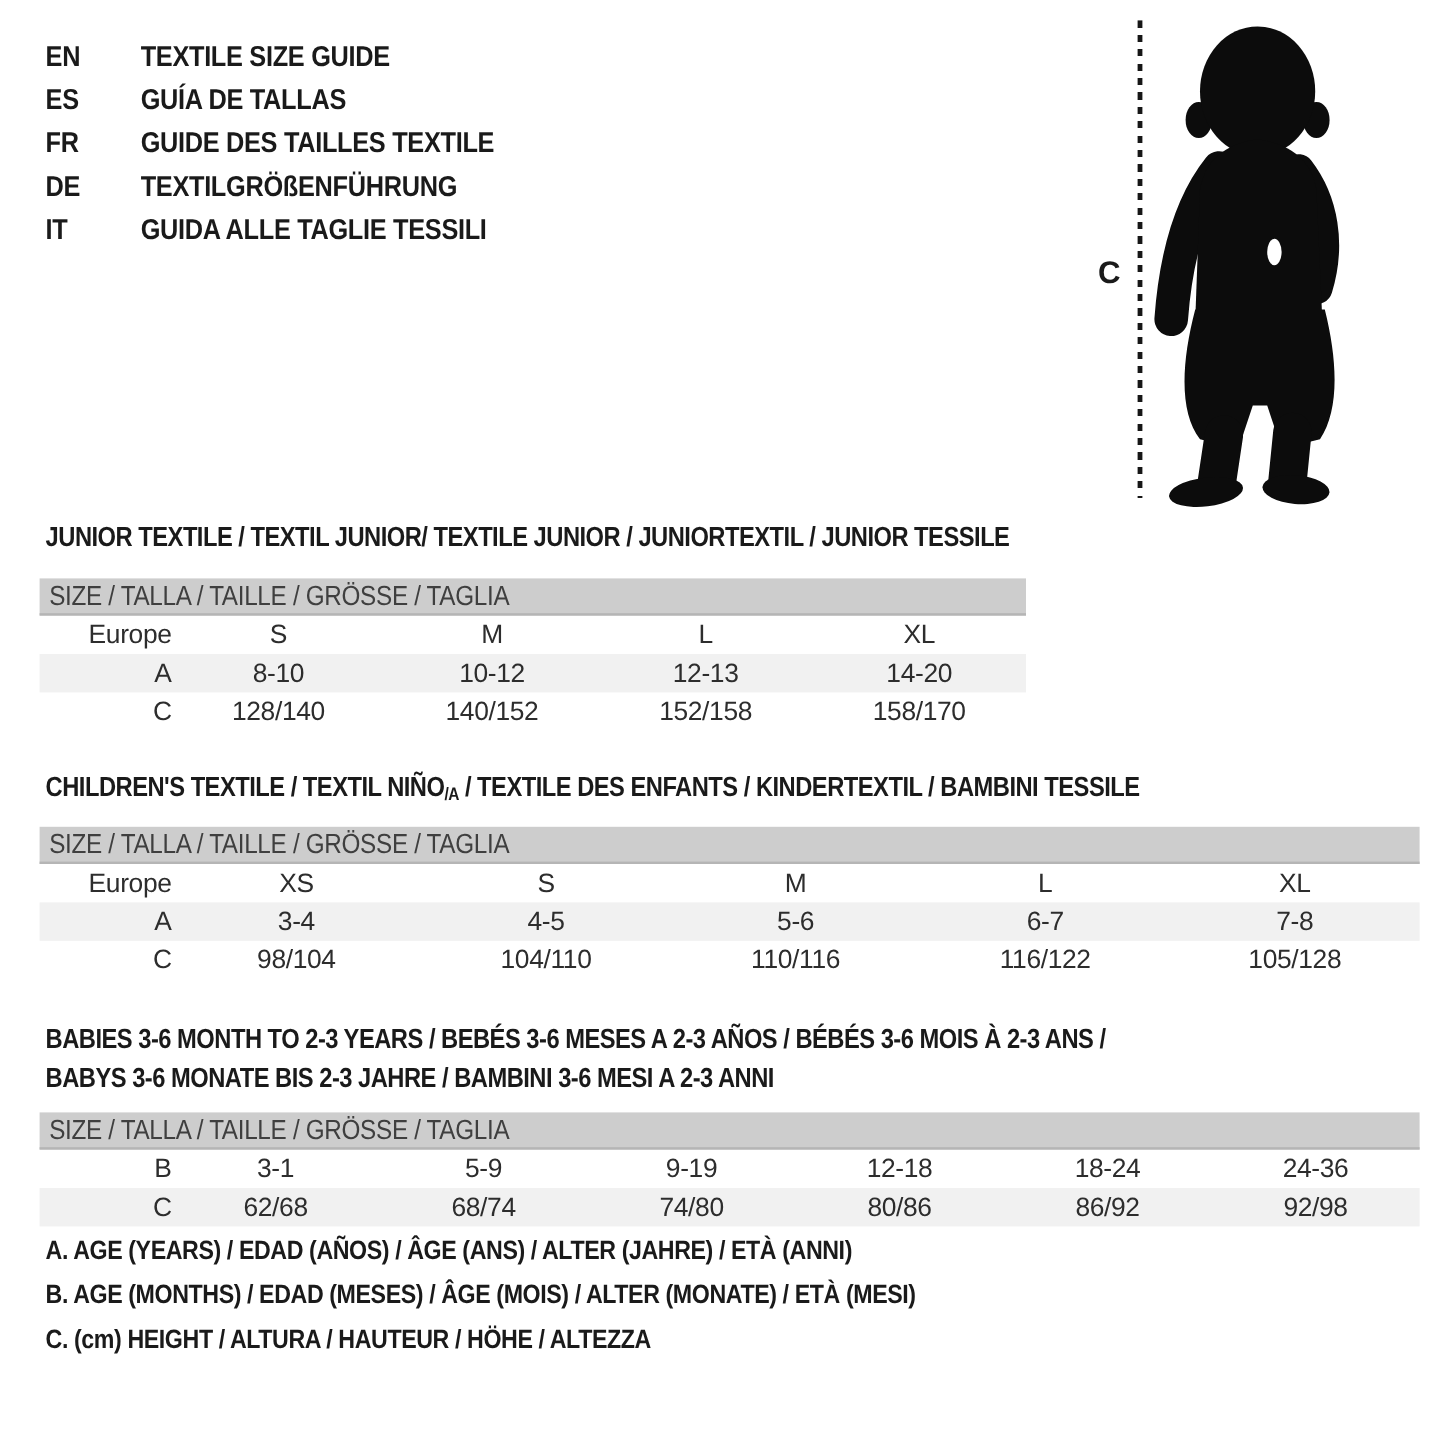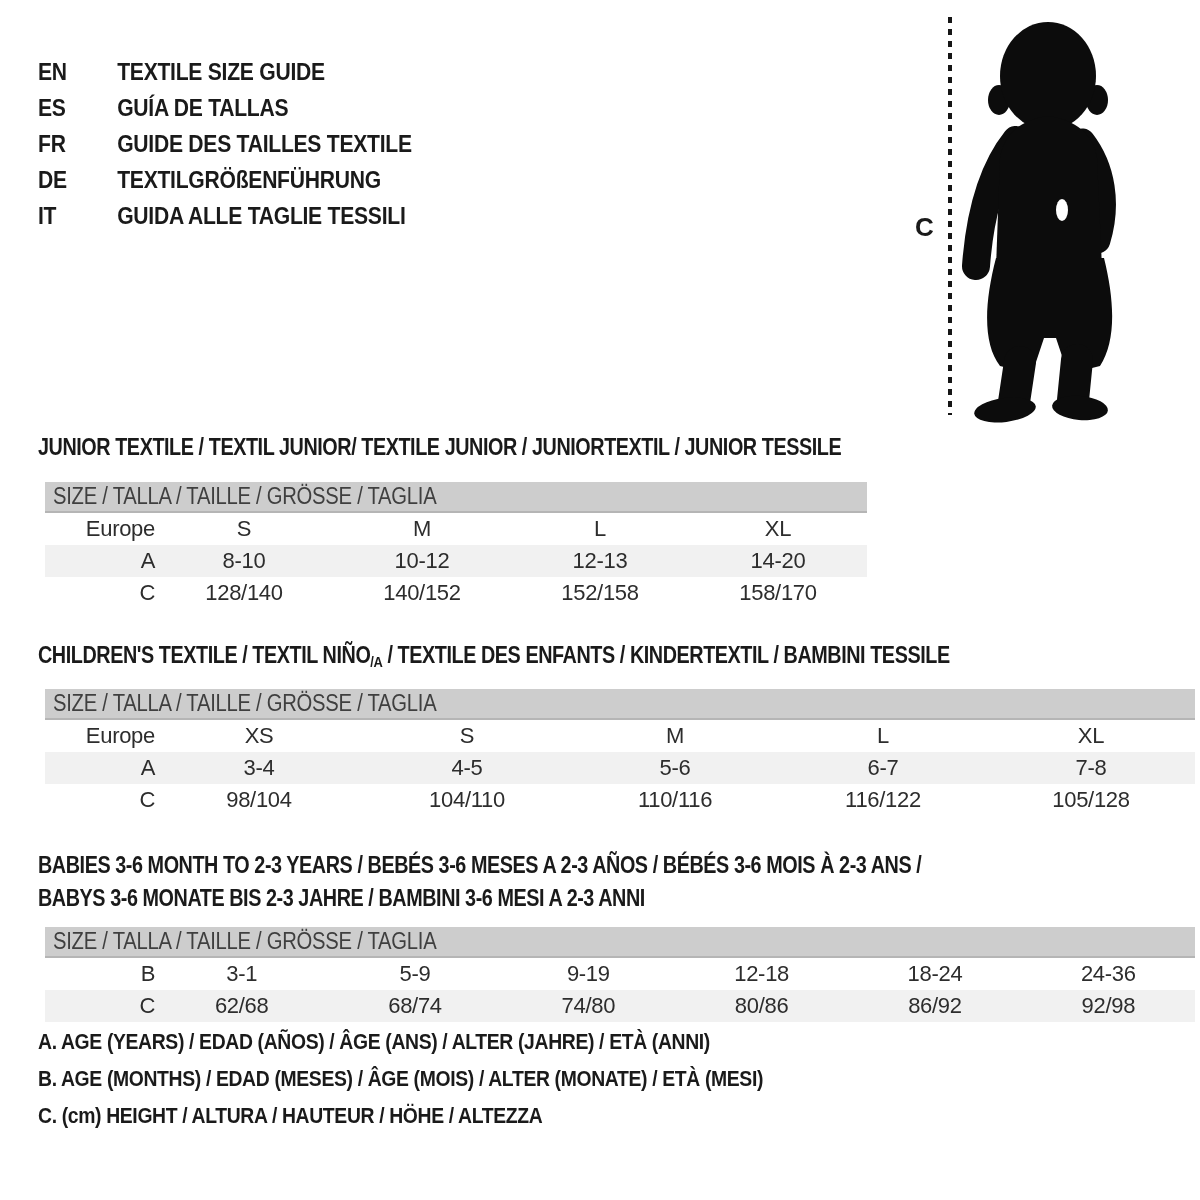--- a/index.html
+++ b/index.html
@@ -5,21 +5,21 @@
   html,body{margin:0;padding:0;}
   body{
     position:relative;
     width:1200px;height:1200px;
     background:#ffffff;
     font-family:"Liberation Sans", sans-serif;
     color:#1a1a1a;
     overflow:hidden;
   }
   
-  .lang-list{position:absolute;left:38px;top:30px;margin-top:24px;}
+  .lang-list{position:absolute;left:38px;top:30px;}
   .lang-row{display:flex;height:36px;align-items:center;transform:scaleX(0.88);transform-origin:left center;white-space:nowrap;}
   .lang-code{width:90px;font-weight:700;font-size:24px;letter-spacing:-0.3px;}
   .lang-title{font-weight:700;font-size:24px;letter-spacing:-0.3px;}
   
   .measure-line{
     position:absolute;left:948px;top:17px;width:4px;height:398px;
     background:repeating-linear-gradient(to bottom,#161616 0 6px,transparent 6px 12px);
   }
   .measure-label{position:absolute;left:915px;top:212px;font-size:26px;font-weight:700;}
   .silhouette{position:absolute;left:956px;top:12px;}
@@ -27,21 +27,21 @@
   .section-heading{
     position:absolute;left:38px;
     font-size:23px;font-weight:700;letter-spacing:-0.5px;
     transform:scaleX(0.86);transform-origin:left top;white-space:nowrap;
   }
   .h-junior{top:434px;}
   .h-children{top:642px;}
   .h-babies{top:849px;line-height:33px;}
   .sub-a{font-size:15px;position:relative;top:4px;}
   
-  .size-table{position:absolute;left:33px;margin-left:12px;}
+  .size-table{position:absolute;left:33px;}
   .junior-table{top:482px;width:822px;}
   .children-table{top:689px;width:1150px;}
   .babies-table{top:927px;width:1150px;}
   .size-bar{
     box-sizing:border-box;height:31px;background:#cdcdcd;border-bottom:2px solid #b5b5b5;
     display:flex;align-items:center;padding-left:8px;
     font-size:23px;color:#3f3f3f;letter-spacing:-0.3px;
   }
   .size-bar span{transform:scaleX(0.88);transform-origin:left center;white-space:nowrap;}
   .t-row{display:flex;height:32px;align-items:center;font-size:22px;color:#2d2d2d;letter-spacing:-0.3px;}

